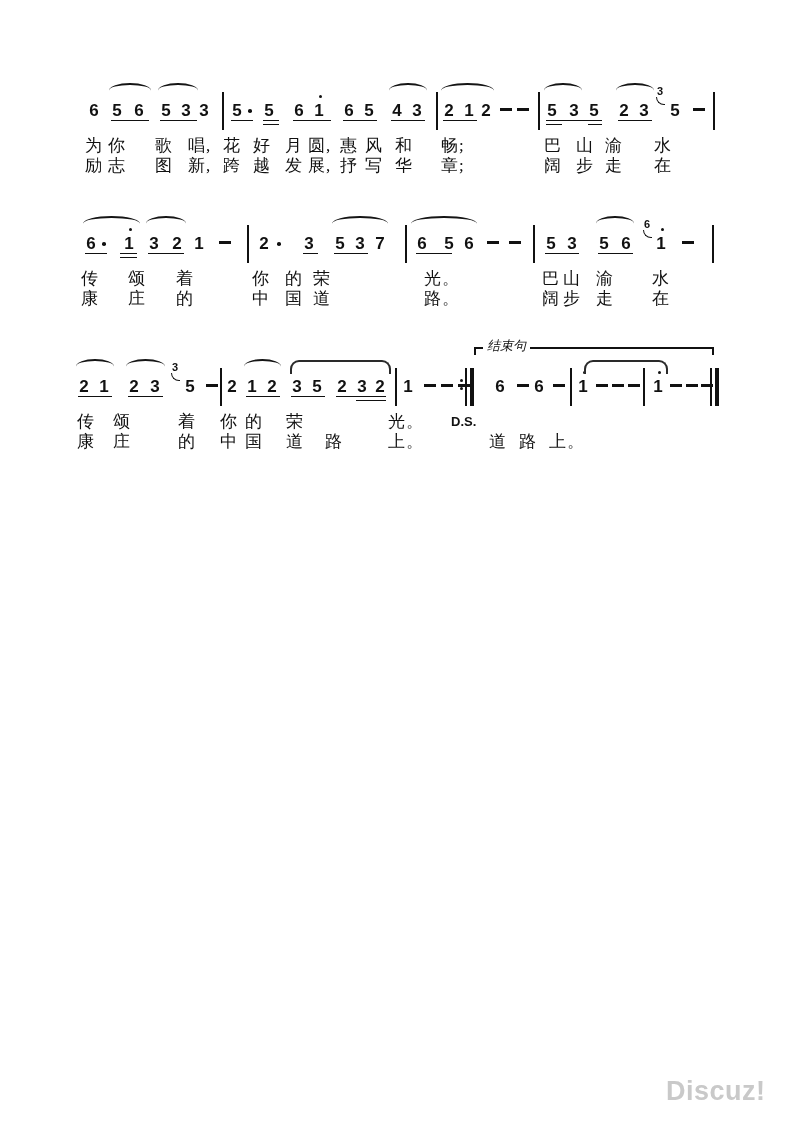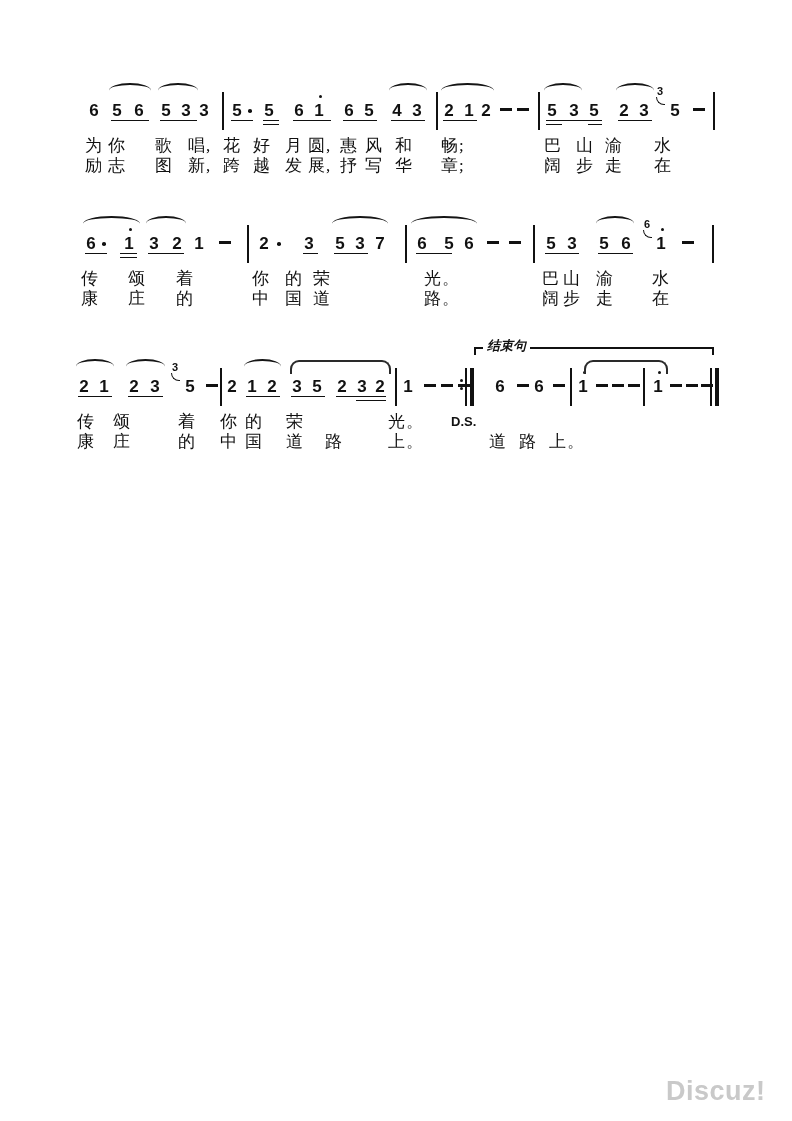--- a/index.html
+++ b/index.html
@@ -296,17 +296,17 @@
       <div class="lyric" style="left: 245px; top: 432px;">国</div>
       <div class="lyric" style="left: 286px; top: 432px;">道</div>
       <div class="lyric" style="left: 325px; top: 432px;">路</div>
       <div class="lyric" style="left: 388px; top: 432px;">上。</div>
       <div class="lyric" style="left: 489px; top: 432px;">道</div>
       <div class="lyric" style="left: 519px; top: 432px;">路</div>
       <div class="lyric" style="left: 549px; top: 432px;">上。</div>
       <div class="bracket-line" style="left: 474px; top: 347px; width: 240px;"></div>
       <div class="bracket-tick" style="left: 474px; top: 347px;"></div>
       <div class="bracket-tick" style="left: 712.4px; top: 347px;"></div>
-      <div class="bracket-label" style="left: 483px; top: 339px; font-weight: bold;">结束句</div>
+      <div class="bracket-label" style="left: 483px; top: 339px;">结束句</div>
       <div class="ds" style="left: 451px; top: 414px;">D.S.</div>
     </div>
   <div class="watermark" style="color: rgb(201, 201, 201);">Discuz!</div>
 </div>
 
 </body></html>

